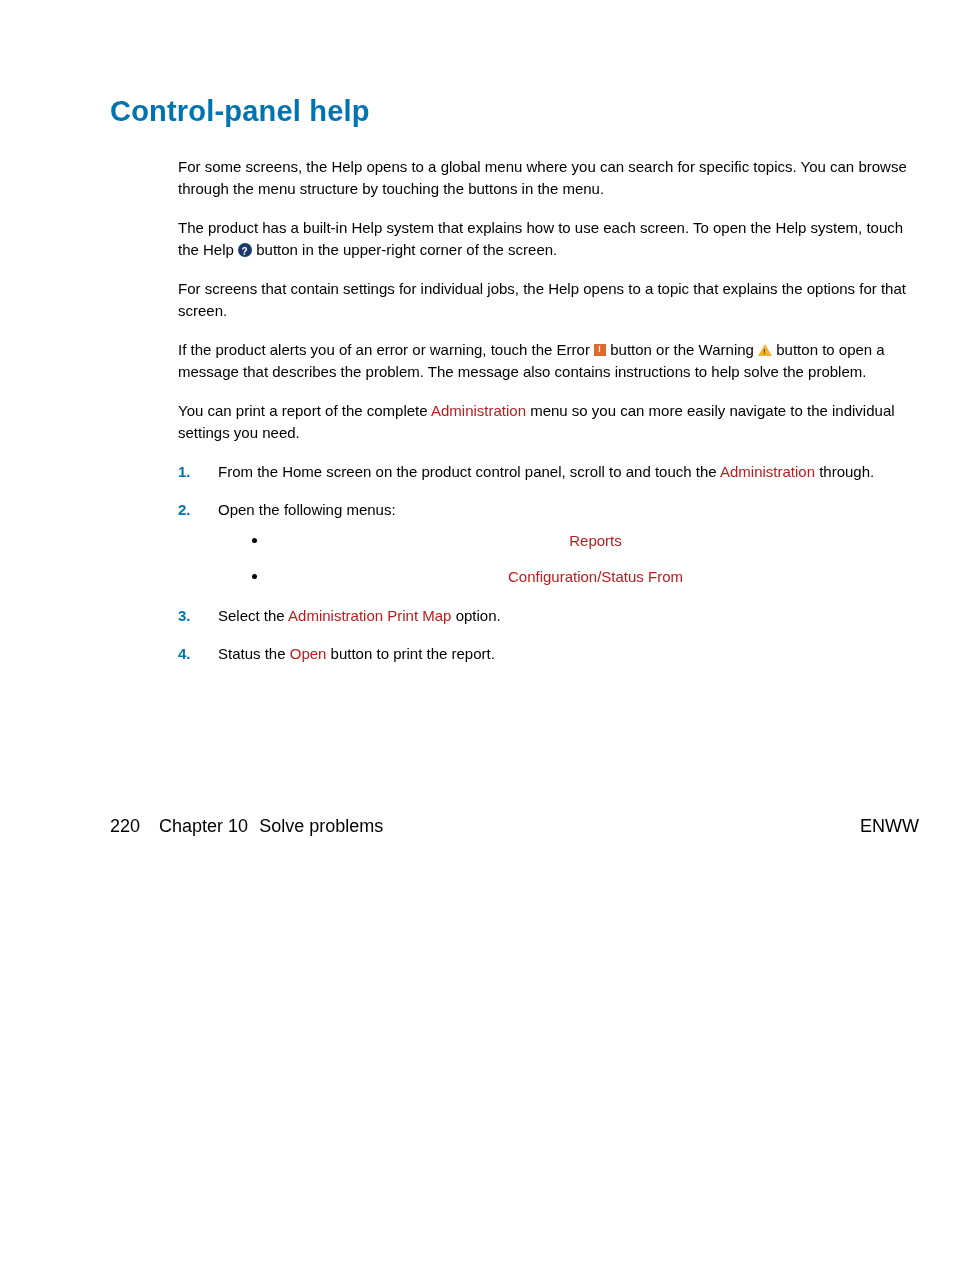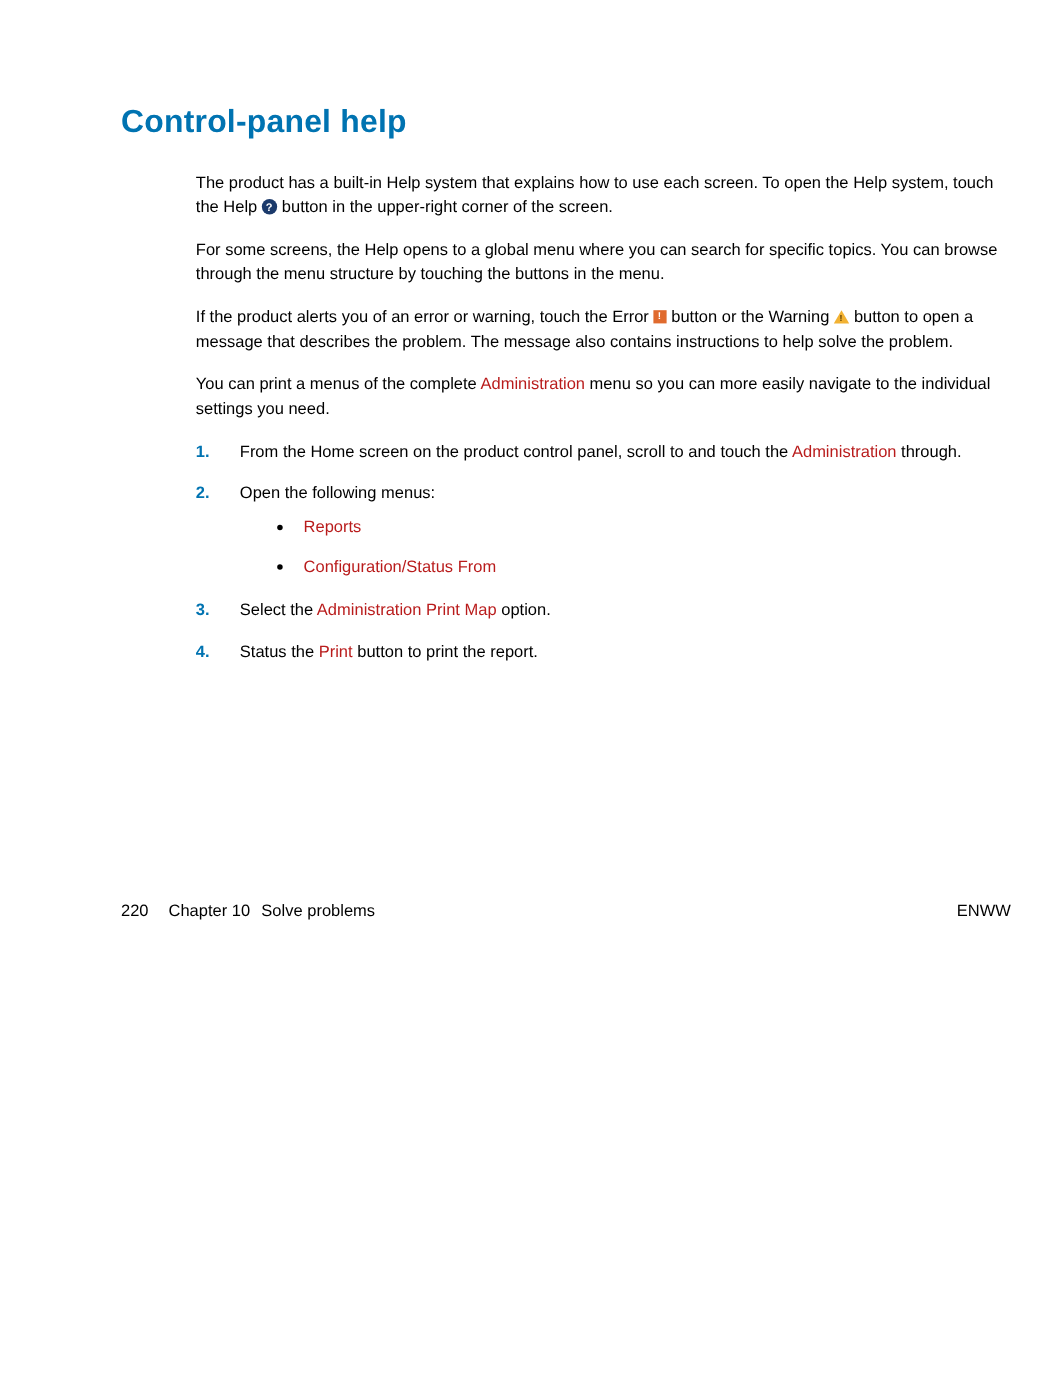--- a/index.html
+++ b/index.html
@@ -53,20 +53,21 @@
     position: absolute;
     left: 0;
     top: 0;
     font-weight: bold;
     color: #0073b1;
   }
   ul.sub {
     list-style: none;
     padding: 0;
     margin: 8px 0 0 30px;
+    text-align: center;
   }
   ul.sub > li {
     position: relative;
     padding-left: 28px;
     margin-bottom: 14px;
   }
   ul.sub > li::before {
     content: "";
     position: absolute;
     left: 4px;
@@ -128,61 +129,62 @@
     font-weight: bold;
     position: absolute;
     left: -2px;
     top: 2px;
   }
   .footer {
     position: absolute;
     bottom: 68px;
     left: 75px;
     right: 70px;
-    font-size: 15px;
+    font-size: 18px;
     display: flex;
     justify-content: space-between;
     align-items: baseline;
     color: #000;
   }
   .footer .left .pgnum {
     margin-right: 14px;
   }
   .footer .left .chap {
     margin-right: 6px;
   }
 </style>
 </head>
 <body>
 
 <div class="page">
 
   <h1 class="title">Control-panel help</h1>
 
   <div class="body">
+
+    <p>For some screens, the Help opens to a global menu where you can search for specific topics. You can browse through the menu structure by touching the buttons in the menu.</p>
 
     <p>
       <span>The product has a built-in Help system that explains how to use each screen. To open the Help system, touch the Help </span>
       <span class="icon-help"></span>
       <span> button in the upper-right corner of the screen.</span>
     </p>
 
-    <p>For some screens, the Help opens to a global menu where you can search for specific topics. You can browse through the menu structure by touching the buttons in the menu.</p>
-
+    <p>For screens that contain settings for individual jobs, the Help opens to a topic that explains the options for that screen.</p>
 
     <p>
       <span>If the product alerts you of an error or warning, touch the Error </span>
       <span class="icon-error"></span>
       <span> button or the Warning </span>
       <span class="icon-warning"></span>
       <span> button to open a message that describes the problem. The message also contains instructions to help solve the problem.</span>
     </p>
 
     <p>
-      <span>You can print a menus of the complete </span>
+      <span>You can print a report of the complete </span>
       <span class="ui-link">Administration</span>
       <span> menu so you can more easily navigate to the individual settings you need.</span>
     </p>
 
     <ol class="steps">
 
       <li>
         <span class="num">1.</span>
         <span>From the Home screen on the product control panel, scroll to and touch the </span><span class="ui-link">Administration</span><span> through.</span>
       </li>
@@ -200,21 +202,21 @@
         </ul>
       </li>
 
       <li>
         <span class="num">3.</span>
         <span>Select the </span><span class="ui-link">Administration Print Map</span><span> option.</span>
       </li>
 
       <li>
         <span class="num">4.</span>
-        <span>Status the </span><span class="ui-link">Print</span><span> button to print the report.</span>
+        <span>Status the </span><span class="ui-link">Open</span><span> button to print the report.</span>
       </li>
 
     </ol>
   </div>
 
   <div class="footer">
     <div class="left">
       <span class="pgnum">220</span>
       <span class="chap">Chapter 10</span>
       <span>Solve problems</span>

